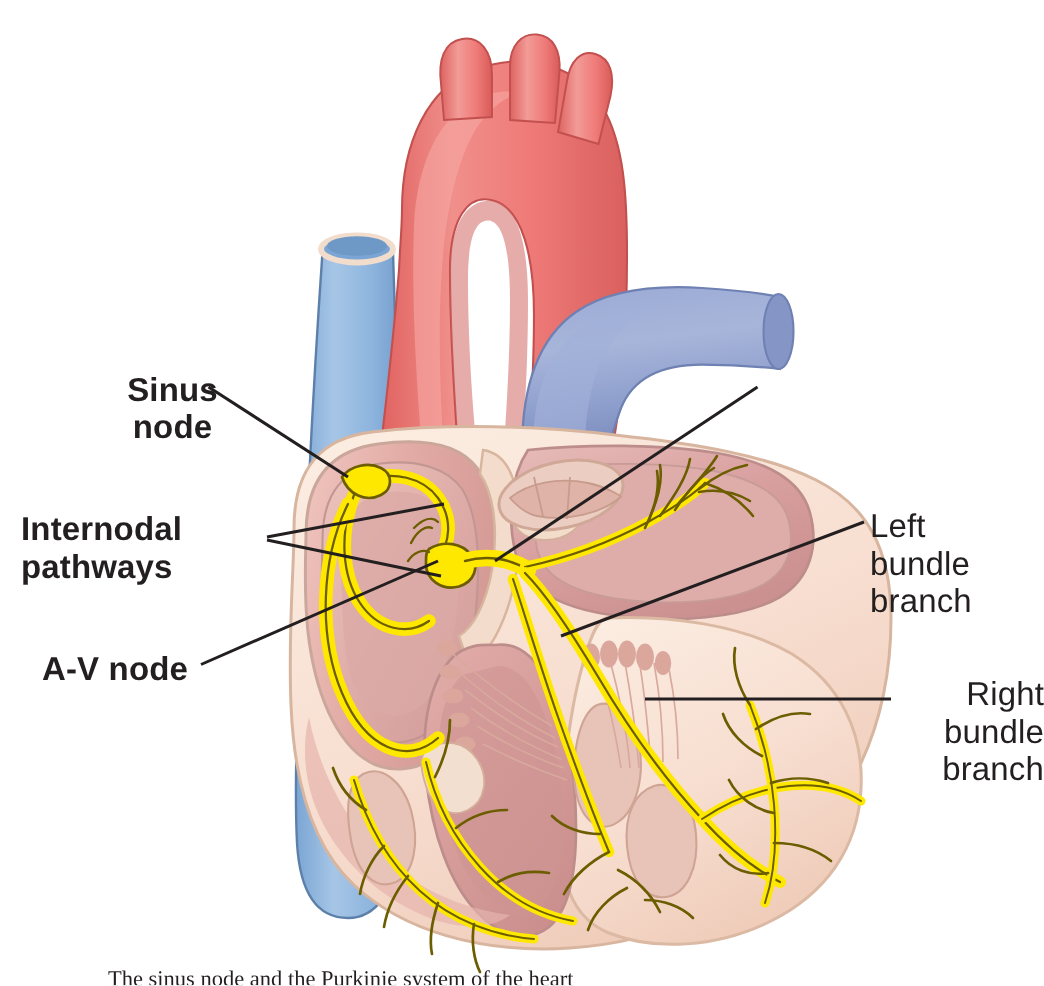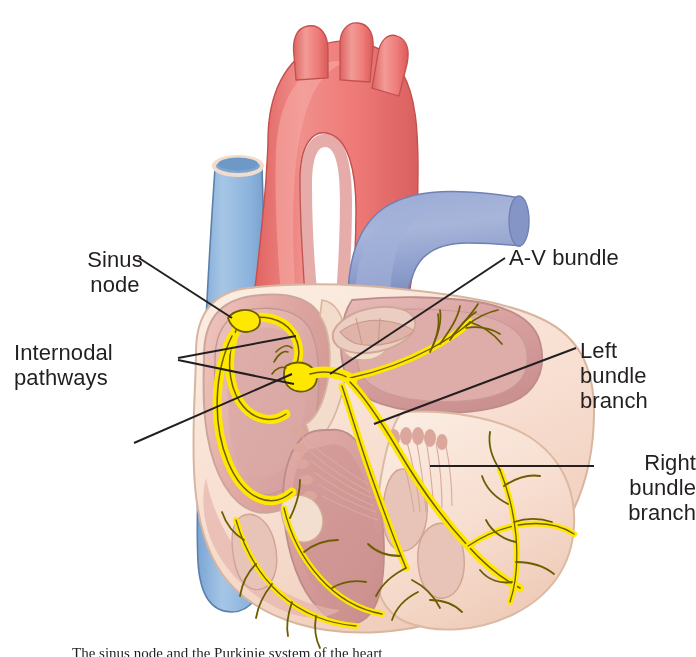--- a/index.html
+++ b/index.html
@@ -30,20 +30,21 @@
     position: absolute;
     font-family: "Liberation Sans", sans-serif;
     font-size: 22px;
     line-height: 25px;
     color: #231f20;
     white-space: pre-line;
     letter-spacing: 0.1px;
   }
   .label-left {
     text-align: center;
+    font-weight: bold;
   }
   .label-right {
     text-align: left;
   }
   #lbl-sinus-node   { left: 55px;  top: 247px; width: 120px; text-align: center; }
   #lbl-internodal   { left: 14px;  top: 340px; width: 163px; text-align: left; }
   #lbl-av-node      { left: 28px;  top: 433px; width: 120px; text-align: left; }
   #lbl-av-bundle    { left: 509px; top: 245px; width: 175px; text-align: left; }
   #lbl-left-bundle  { left: 580px; top: 338px; width: 116px; text-align: left; }
   #lbl-right-bundle { left: 598px; top: 450px; width: 98px;  text-align: right; }
@@ -353,22 +354,22 @@
       <line x1="594" y1="466" x2="430" y2="466"></line>
     </g>
   </svg>
 
   <div class="label-text label-left" id="lbl-sinus-node">Sinus
 node</div>
 
   <div class="label-text label-left" id="lbl-internodal">Internodal
 pathways</div>
 
-
-  <div class="label-text label-right" id="lbl-av-bundle">A-V bundle</div>
+  <div class="label-text label-left" id="lbl-av-node">A-V node</div>
+
 
   <div class="label-text label-right" id="lbl-left-bundle">Left
 bundle
 branch</div>
 
   <div class="label-text label-right" id="lbl-right-bundle">Right
 bundle
 branch</div>
 
   <div class="caption-strip">

